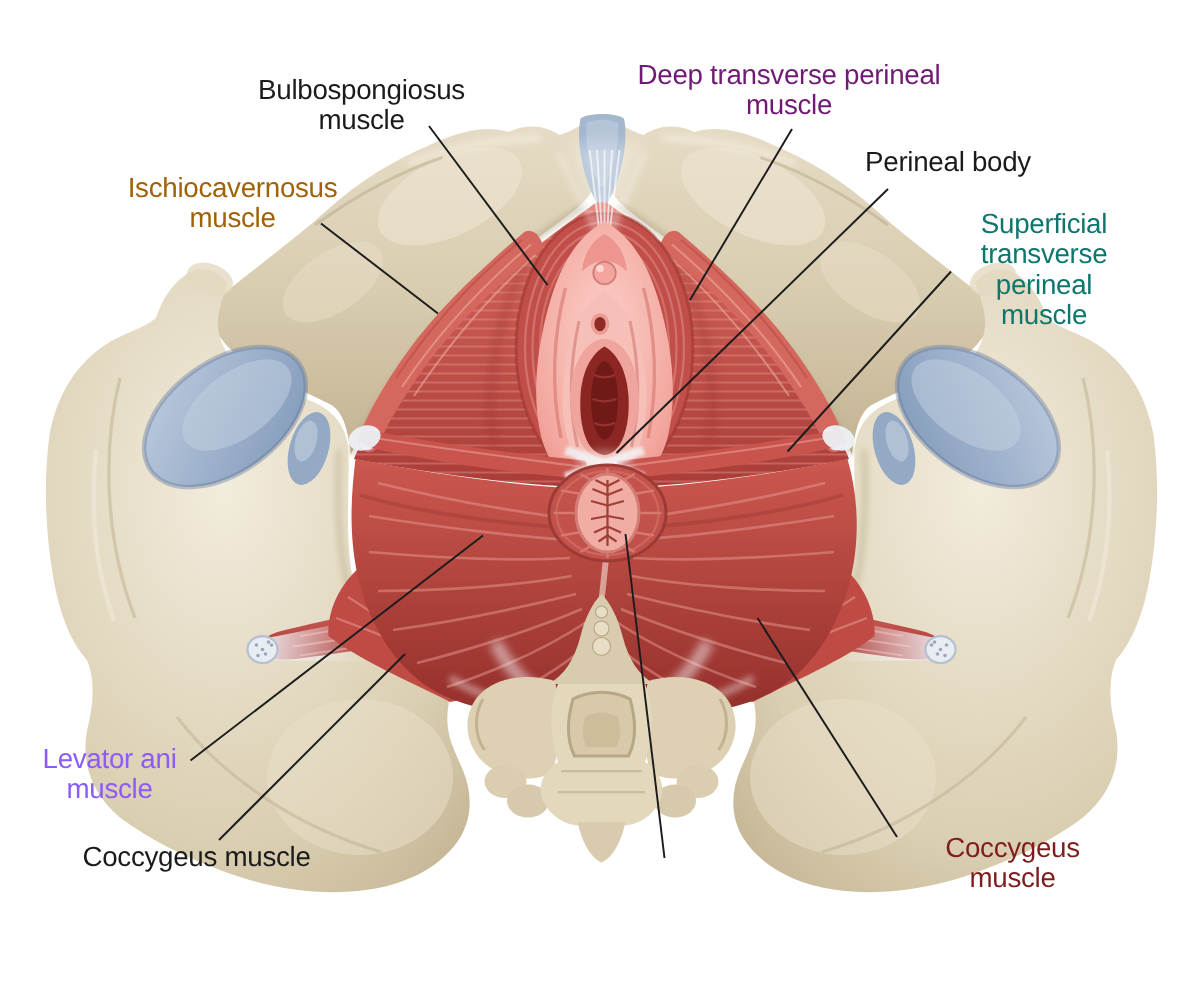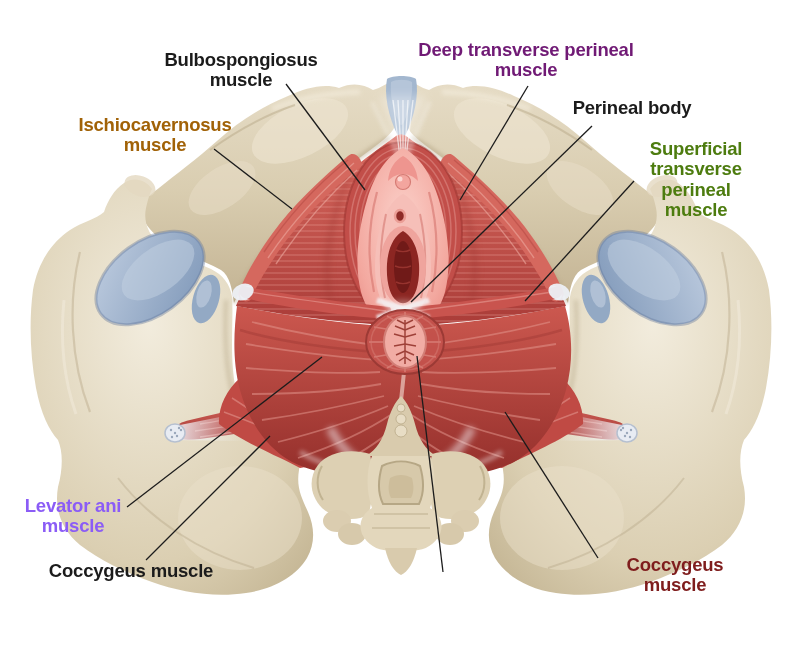--- a/index.html
+++ b/index.html
@@ -1,17 +1,17 @@
 <!DOCTYPE html>
 <html><head>
 <meta charset="utf-8">
 <style>
   html,body{margin:0;padding:0;background:#ffffff;}
   #stage{position:relative;width:800px;height:660px;background:#ffffff;overflow:hidden;
-         font-family:"Liberation Sans",sans-serif;font-weight:bold;}
+         font-family:"Liberation Sans",sans-serif;}
   #anatomy-svg,#leader-svg{position:absolute;left:0;top:0;}
   #leader-svg{pointer-events:none;}
   .label{position:absolute;transform:translateX(-50%);text-align:center;
          font-family:"Liberation Sans",sans-serif;font-size:18.5px;line-height:1.1;
          color:#1b1b1b;white-space:pre-line;letter-spacing:-0.2px;}
 </style>
 </head>
 <body>
 
 <div id="stage">
@@ -319,19 +319,19 @@
       <line x1="598" y1="558" x2="505" y2="412" stroke="#1c1c1c" stroke-width="1.3"></line>
     </svg>
 
 <div class="label" style="left: 241px; top: 50px; color: rgb(27, 27, 27);">Bulbospongiosus
 muscle</div>
     <div class="label" style="left: 526px; top: 40px; color: #701a75;">Deep transverse perineal
 muscle</div>
     <div class="label" style="left: 155px; top: 115px; color: #a16207;">Ischiocavernosus
 muscle</div>
     <div class="label" style="left: 632px; top: 98px; color: rgb(27, 27, 27);">Perineal body</div>
-    <div class="label" style="left: 696px; top: 139px; color: #4d7c0f;">Superficial transverse
+    <div class="label" style="left: 696px; top: 139px; color: #0f766e;">Superficial transverse
 perineal muscle</div>
     <div class="label" style="left: 73px; top: 496px; color: #8b5cf6;">Levator ani
 muscle</div>
     <div class="label" style="left: 131px; top: 561px; color: rgb(27, 27, 27);">Coccygeus muscle</div>
     <div class="label" style="left: 675px; top: 555px; color: #7f1d1d;">Coccygeus muscle</div>
   </div>
 
 </body></html>

